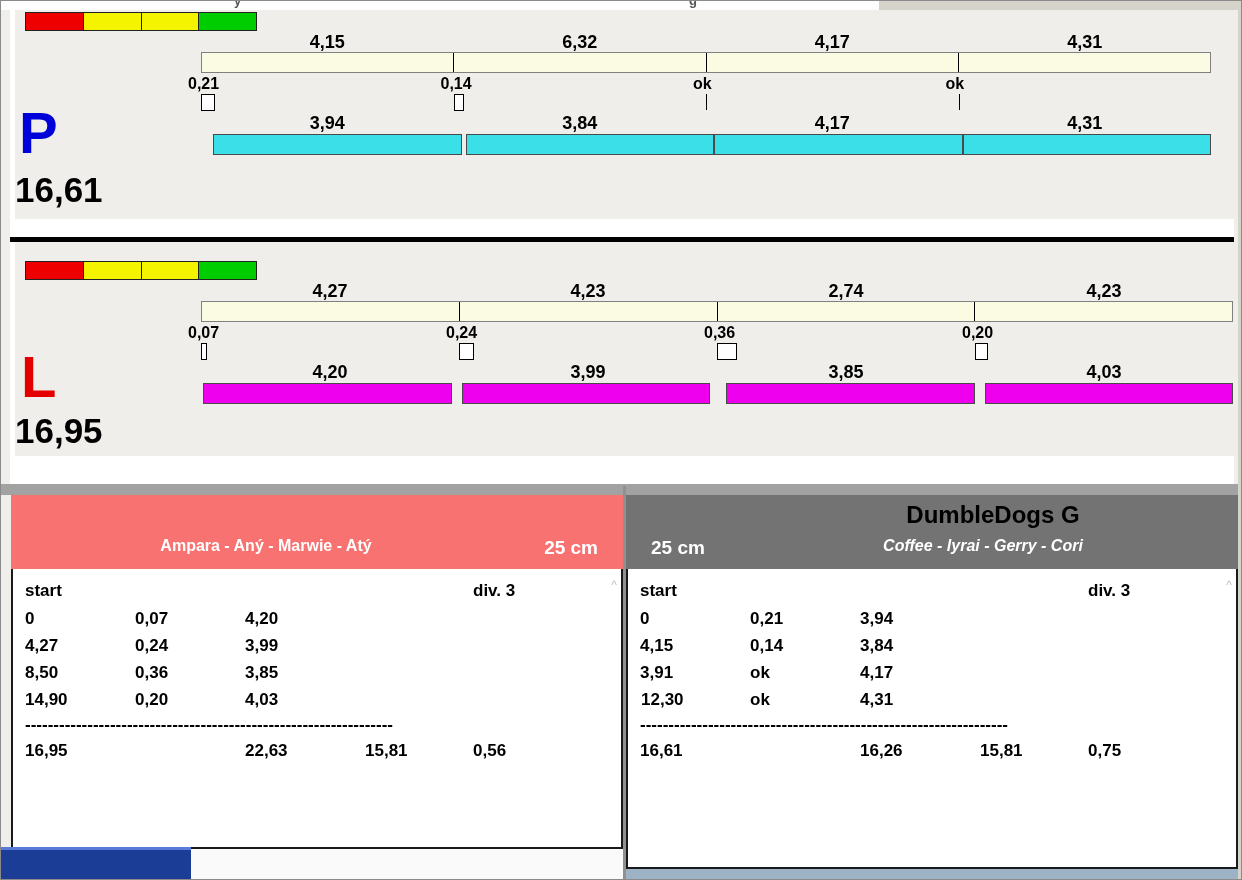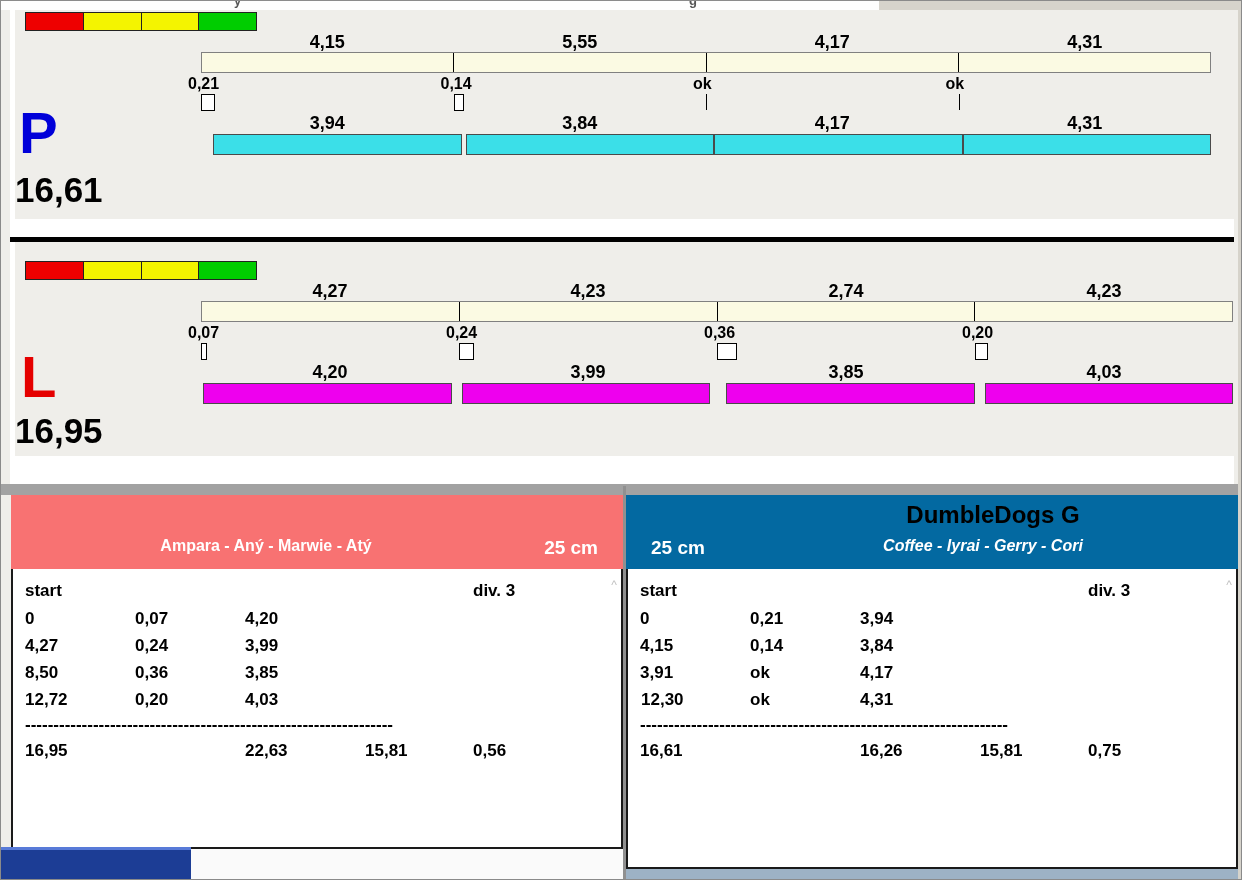--- a/index.html
+++ b/index.html
@@ -120,21 +120,21 @@
       <div class="status-blocks">
           <div class="block" style="background: rgb(238, 0, 0);"></div>
           <div class="block" style="background: rgb(244, 244, 0);"></div>
           <div class="block" style="background: rgb(244, 244, 0);"></div>
           <div class="block" style="background: rgb(0, 205, 0);"></div>
         </div>
       <div class="lane-letter" style="color: rgb(0, 0, 217);">P</div>
       <div class="lane-total">16,61</div>
       <div class="upper-labels">
           <div class="seg-label" style="left: 0%;">4,15</div>
-          <div class="seg-label" style="left: 25%;">5,55</div>
+          <div class="seg-label" style="left: 25%;">6,32</div>
           <div class="seg-label" style="left: 50%;">4,17</div>
           <div class="seg-label" style="left: 75%;">4,31</div>
         </div>
       <div class="upper-bar">
           <div class="ivory-seg" style="background: rgb(251, 250, 227);"></div>
           <div class="ivory-seg" style="background: rgb(251, 250, 227);"></div>
           <div class="ivory-seg" style="background: rgb(251, 250, 227);"></div>
           <div class="ivory-seg" style="background: rgb(251, 250, 227);"></div>
         </div>
       <div class="splits">
@@ -236,40 +236,40 @@
             <div class="cell" style="left: 12px;">4,27</div>
             <div class="cell" style="left: 122px;">0,24</div>
             <div class="cell" style="left: 232px;">3,99</div>
           </div>
           <div class="t-row" style="top: 94px;">
             <div class="cell" style="left: 12px;">8,50</div>
             <div class="cell" style="left: 122px;">0,36</div>
             <div class="cell" style="left: 232px;">3,85</div>
           </div>
           <div class="t-row" style="top: 121px;">
-            <div class="cell" style="left: 12px;">12,72</div>
+            <div class="cell" style="left: 12px;">14,90</div>
             <div class="cell" style="left: 122px;">0,20</div>
             <div class="cell" style="left: 232px;">4,03</div>
           </div>
           <div class="t-row" style="top: 146px;">
             <div class="cell" style="left: 12px;">-----------------------------------------------------------------</div>
           </div>
           <div class="t-row" style="top: 172px;">
             <div class="cell" style="left: 12px;">16,95</div>
             <div class="cell" style="left: 232px;">22,63</div>
             <div class="cell" style="left: 352px;">15,81</div>
             <div class="cell" style="left: 460px;">0,56</div>
           </div>
         </div>
       <div class="scroll-arrow">^</div>
     </div>
   </div>
 
   <div class="team-panel team-right">
-    <div class="team-header" style="background: #0369a1;">
+    <div class="team-header" style="background: #737373;">
       <div class="team-title">DumbleDogs G</div>
       <div class="team-members">Coffee - lyrai - Gerry - Cori</div>
       <div class="team-badge">25 cm</div>
     </div>
     <div class="team-body">
       <div class="t-rows">
           <div class="t-row" style="top: 12px;">
             <div class="cell" style="left: 12px;">start</div>
             <div class="cell" style="left: 460px;">div. 3</div>
           </div>

